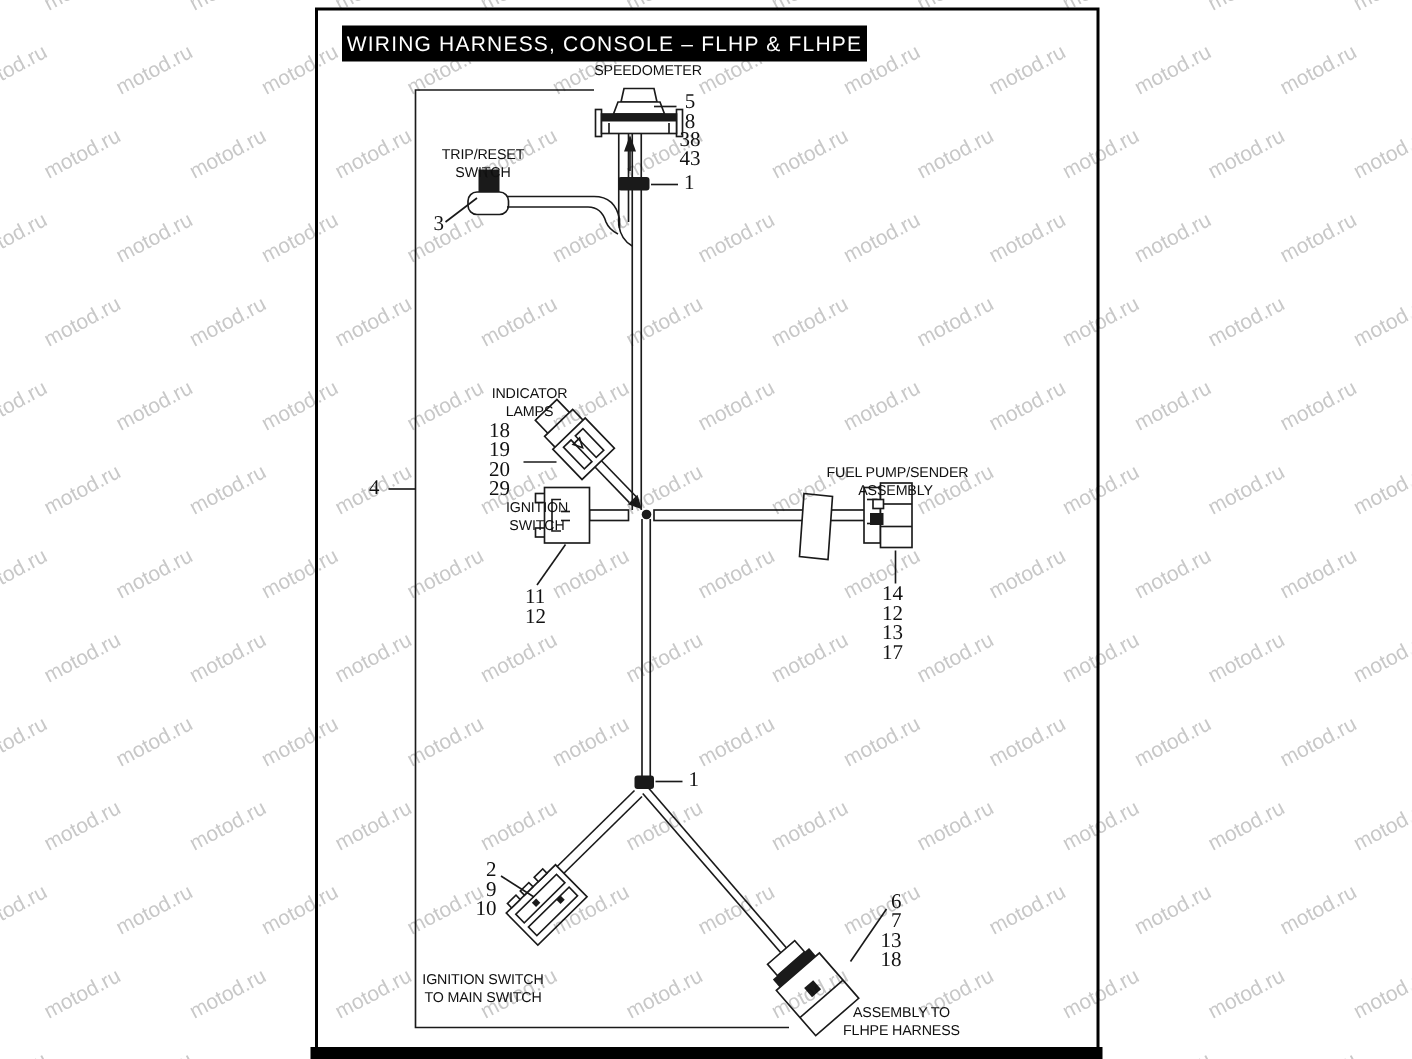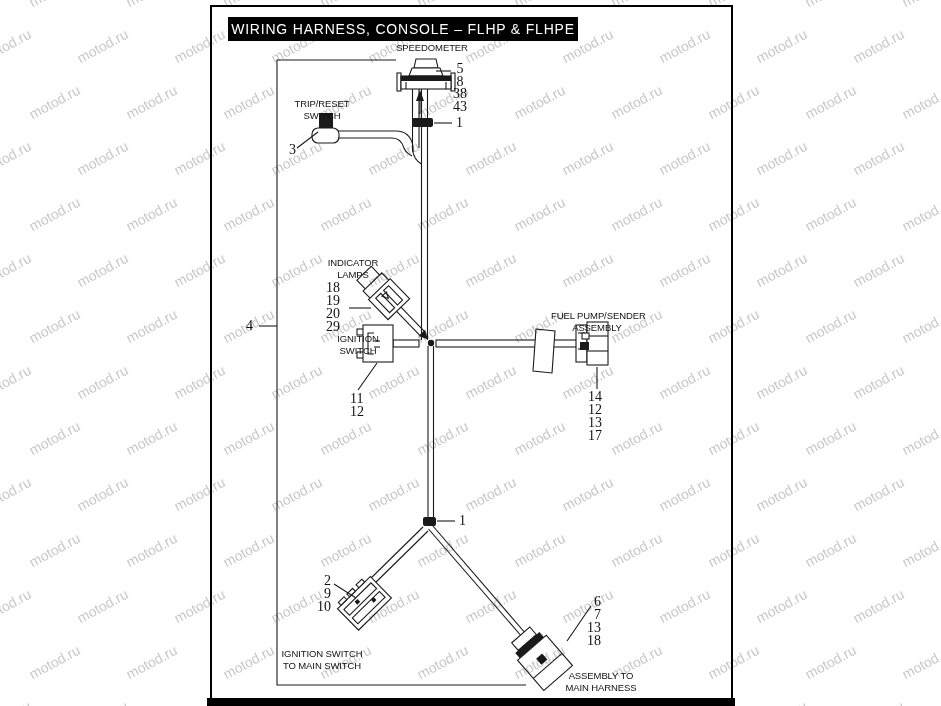--- a/index.html
+++ b/index.html
@@ -343,21 +343,21 @@
   <div class="lbl" style="left:551px;top:299px;width:92px;margin-top:11px;">
     <div>FUEL PUMP/SENDER</div>
     <div>ASSEMBLY</div>
   </div>
   <div class="lbl" style="left:276px;top:648px;width:92px;">
     <div>IGNITION SWITCH</div>
     <div>TO MAIN SWITCH</div>
   </div>
   <div class="lbl" style="left:556px;top:670px;width:90px;">
     <div>ASSEMBLY TO</div>
-    <div>MAIN HARNESS</div>
+    <div>FLHPE HARNESS</div>
   </div>
 
   <div class="co ctr" style="left:446px;top:63px;width:28px;line-height:12.5px;">
     <div>5</div>
     <div>8</div>
     <div>38</div>
     <div>43</div>
   </div>
   <div class="co" style="left:456px;top:116px;">
     <div>1</div>

